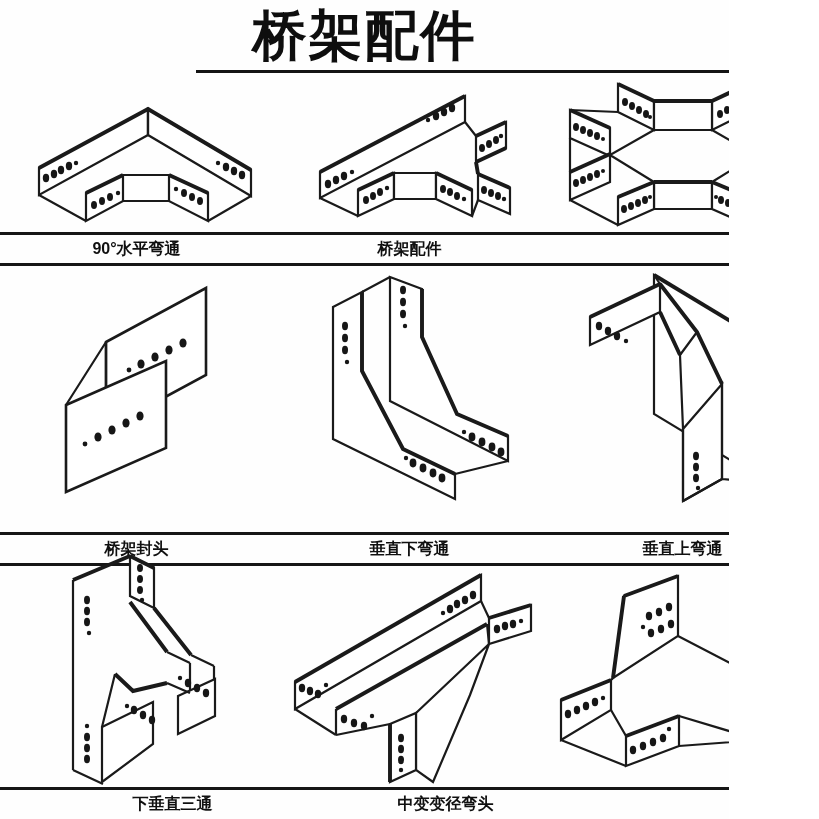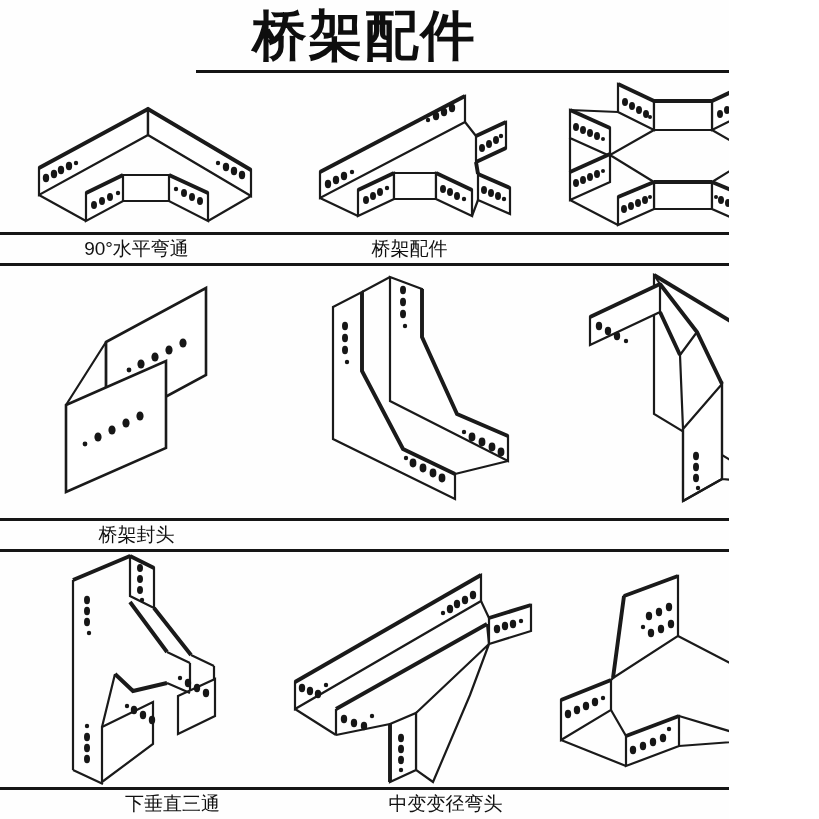--- a/index.html
+++ b/index.html
@@ -6,21 +6,21 @@
   #stage{position:relative;width:729px;height:819px;background:#fefefe;overflow:hidden;
          font-family:"Liberation Sans","DejaVu Sans",sans-serif;color:#111;}
   .title{position:absolute;top:0px;left:0;width:100%;text-align:center;
          font-size:54px;font-weight:700;letter-spacing:2px;color:#0e0e0e;}
   .title-underline{position:absolute;top:70px;left:196px;width:607px;height:3px;background:#141414;}
   .figrow{position:absolute;left:0;width:819px;display:flex;}
   .figcell{width:273px;position:relative;display:flex;align-items:center;justify-content:center;}
   .band{position:absolute;left:0;width:819px;box-sizing:border-box;
         border-top:3px solid #161616;display:flex;}
   .band.closed{border-bottom:3px solid #161616;}
-  .band .lab{width:273px;text-align:center;font-size:19px;font-weight:400;
+  .band .lab{width:273px;text-align:center;font-size:16px;font-weight:700;
              line-height:28px;color:#101010;white-space:nowrap;}
   svg{display:block;}
   .ln{fill:#ffffff;stroke:#1a1a1a;stroke-width:2.2;stroke-linejoin:miter;}
   .ln4{fill:#ffffff;stroke:#1a1a1a;stroke-width:2.6;stroke-linejoin:miter;}
   .e{fill:none;stroke:#1a1a1a;stroke-width:2.2;}
   .tk{fill:none;stroke:#1a1a1a;stroke-width:3.9;}
   .h{fill:#161616;stroke:none;}
   .hs{fill:#161616;stroke:none;}
 </style>
 </head>
@@ -257,22 +257,24 @@
             <circle class="hs" cx="50" cy="70" r="2.2"></circle>
           <ellipse class="h" cx="120" cy="185" rx="3" ry="4.2"></ellipse>
             <ellipse class="h" cx="120" cy="196" rx="3" ry="4.2"></ellipse>
           <ellipse class="h" cx="120" cy="207" rx="3" ry="4.2"></ellipse>
             <circle class="hs" cx="122" cy="217" r="2.2"></circle>
         </g>
       </svg>
     </div>
   </div>
 
-  <div class="band closed" style="top:518px;height:34px;">
+  <div class="band closed" style="top:532px;height:34px;">
     <div class="lab">桥架封头</div>
+    <div class="lab">垂直下弯通</div>
+    <div class="lab">垂直上弯通</div>
   </div>
 
   <div class="figrow" style="top:552px;height:235px;">
 
     <div class="figcell">
       <svg width="273" height="235" viewBox="0 0 273 235">
         <g transform="translate(30,0)">
           <path class="ln" d="M100,4 L124,16 L124,56 L100,44 Z"></path>
           <path class="tk" d="M100,4 L124,16"></path>
           <path class="tk" d="M43,28 L100,4"></path>

